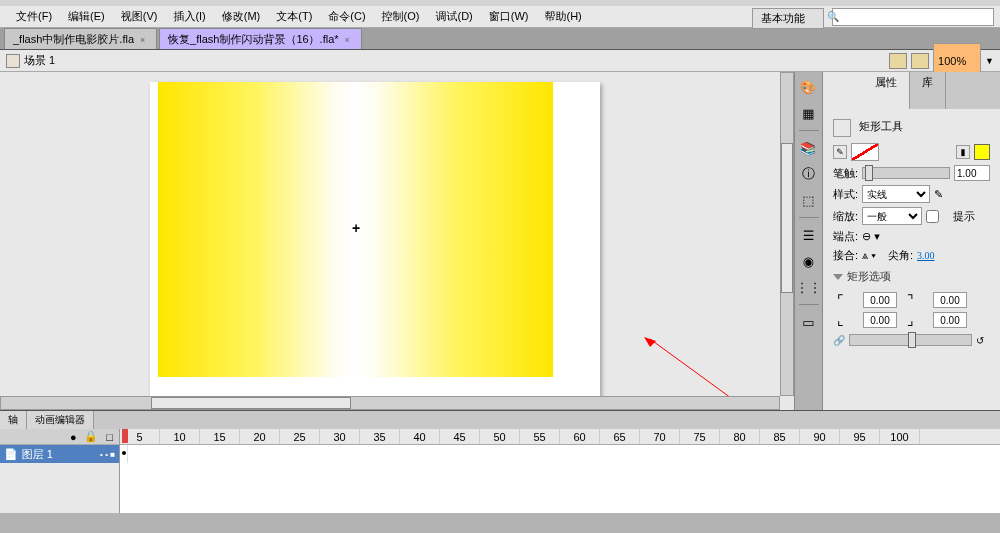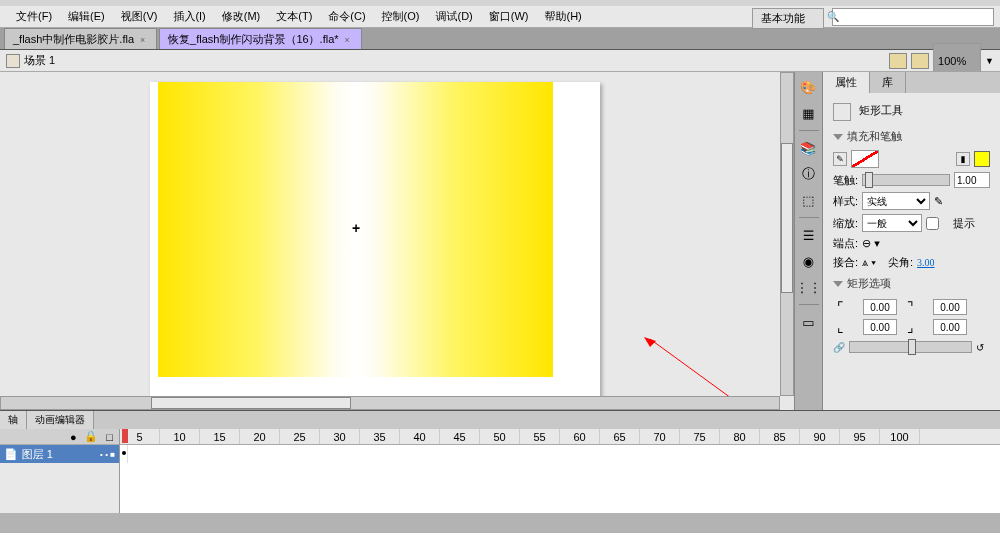--- a/index.html
+++ b/index.html
@@ -14,39 +14,39 @@
     
     .tab-bar { height: 22px; background: #a0a0a0; display: flex; padding-left: 4px; border-bottom: 1px solid #555; }
     .tab { background: #c8c8c8; border: 1px solid #888; border-bottom: none; padding: 3px 8px; margin-right: 2px; display: flex; align-items: center; gap: 6px; font-size: 10px; }
     .tab.active { background: #c4b5fd; }
     .tab-close { width: 8px; height: 8px; cursor: pointer; font-size: 9px; color: #666; }
     
     .scene-bar { height: 22px; background: #e8e8e8; border-bottom: 1px solid #aaa; display: flex; align-items: center; padding: 0 6px; }
     .scene-icon { width: 14px; height: 14px; background: #e8e0d0; border: 1px solid #888; margin-right: 4px; }
     .zoom-area { margin-left: auto; display: flex; align-items: center; gap: 4px; }
     .icon-btn { width: 18px; height: 16px; background: #e8d8a0; border: 1px solid #888; cursor: pointer; }
-    .zoom-input { width: 48px; height: 35px; border: 1px solid #999; padding: 15px 4px; background: #a3a3a3; }
+    .zoom-input { width: 48px; height: 35px; border: 1px solid #999; padding: 15px 4px; background: #fdba74; }
     
     .main-area { height: 338px; background: #e8e8e8; display: flex; position: relative; }
     .canvas-area { flex: 1; background: #e8e8e8; position: relative; overflow: hidden; }
     .stage { position: absolute; left: 150px; top: 10px; width: 450px; height: 335px; background: #fff; box-shadow: 2px 2px 4px rgba(0,0,0,0.3); }
     .yellow-rect { position: absolute; left: 158px; top: 10px; width: 395px; height: 295px; background: linear-gradient(to right, #ffe600 0%, #fff560 25%, #fffdf0 45%, #ffffff 50%, #fffdf0 55%, #fff560 75%, #ffe600 100%); }
     .crosshair { position: absolute; left: 352px; top: 148px; font-size: 14px; color: #000; font-weight: bold; }
     .red-arrow { position: absolute; right: 30px; top: 265px; }
     .hscroll { position: absolute; bottom: 0; left: 0; right: 14px; height: 14px; background: #d0d0d0; border: 1px solid #999; }
     .hscroll-thumb { position: absolute; left: 150px; width: 200px; height: 100%; background: #e8e8e8; border: 1px solid #888; }
     .vscroll { position: absolute; right: 0; top: 0; bottom: 14px; width: 14px; background: #d0d0d0; border: 1px solid #999; }
     .vscroll-thumb { position: absolute; top: 70px; height: 150px; width: 100%; background: #e8e8e8; border: 1px solid #888; }
     
     .tool-panel { width: 28px; background: #b3b3b3; border-left: 1px solid #888; display: flex; flex-direction: column; align-items: center; padding-top: 4px; gap: 4px; }
     .tool-icon { width: 22px; height: 22px; background: #b3b3b3; border: 1px solid transparent; cursor: pointer; display: flex; align-items: center; justify-content: center; font-size: 13px; }
     .tool-sep { width: 20px; height: 1px; background: #888; margin: 2px 0; }
     
     .right-panel { width: 178px; background: #e8e8e8; border-left: 1px solid #888; display: flex; flex-direction: column; }
-    .panel-tabs { height: 21px; display: flex; background: #c8c8c8; }
+    .panel-tabs { height: 37px; display: flex; background: #c8c8c8; margin-left: 40px; }
     .panel-tab { padding: 3px 12px; background: #c8c8c8; border-right: 1px solid #999; font-size: 11px; cursor: pointer; }
     .panel-tab.active { background: #e8e8e8; }
     .panel-body { padding: 6px; }
     .tool-name-row { display: flex; align-items: flex-start; gap: 8px; padding: 4px; }
     .tool-swatch { width: 18px; height: 18px; background: #e8e8e8; border: 1px solid #999; }
     .section-hdr { display: flex; align-items: center; gap: 4px; padding: 4px; font-size: 11px; color: #333; }
     .section-tri { width: 0; height: 0; border-left: 5px solid transparent; border-right: 5px solid transparent; border-top: 6px solid #888; }
     .prop-row { display: flex; align-items: center; gap: 4px; padding: 2px 4px; font-size: 11px; }
     .stroke-none { width: 28px; height: 18px; background: #fff; border: 1px solid #999; position: relative; }
     .stroke-none::after { content: ""; position: absolute; left: 0; top: 0; right: 0; bottom: 0; background: linear-gradient(to bottom right, transparent 45%, red 45%, red 55%, transparent 55%); }
@@ -156,24 +156,20 @@
 
   <div class="right-panel">
     <div class="panel-tabs">
       <div class="panel-tab active">属性</div>
       <div class="panel-tab">库</div>
     </div>
     <div class="panel-body">
       <div class="tool-name-row">
         <span class="tool-swatch"></span>
         <span>矩形工具</span>
-      </div>
-      <div class="section-hdr">
-        <span class="section-tri"></span>
-        <span>填充和笔触</span>
       </div>
       <div class="prop-row">
         <span style="width:14px;height:14px;border:1px solid #999;display:flex;align-items:center;justify-content:center;font-size:9px;">✎</span>
         <span class="stroke-none"></span>
         <span style="margin-left:auto;width:14px;height:14px;border:1px solid #999;display:flex;align-items:center;justify-content:center;font-size:9px;">▮</span>
         <span class="fill-yellow"></span>
       </div>
       <div class="prop-row">
         <span>笔触:</span>
         <div class="slider-track">

